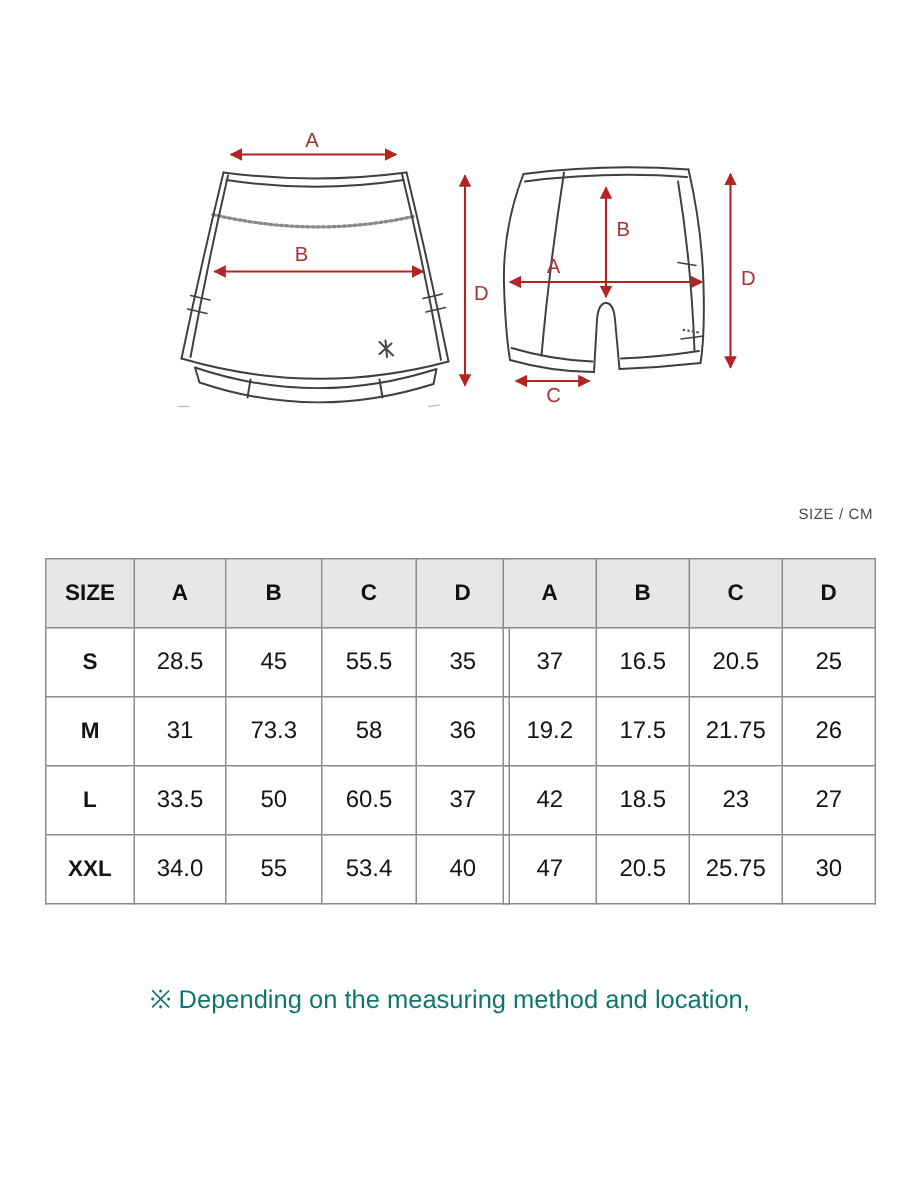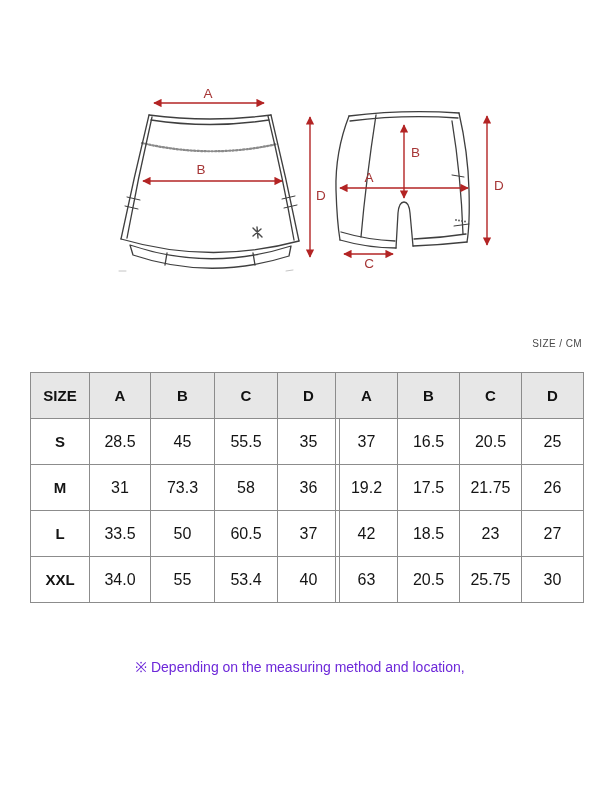--- a/index.html
+++ b/index.html
@@ -24,21 +24,21 @@
   .size-table th, .size-table td {
     border:1px solid #8c8c8c; height:45px; padding:0;
     font-weight:normal; vertical-align:middle;
   }
   .size-table th { background:#e7e7e7; font-weight:bold; font-size:15px; color:#111; }
   .size-table td.size-col { font-weight:bold; font-size:15px; }
   .table-skirt { left:30px; width:309px;border-radius:32px; }
   .table-shorts { left:335px; width:248px; }
   .footnote {
     position:absolute; top:656px; left:0; width:600px;
-    text-align:center; font-size:14px; color:#6d28d9; line-height:22px;
+    text-align:center; font-size:17px; color:#0f766e; line-height:22px;
   }
 </style>
 </head>
 <body>
 
 <div class="canvas">
 
   <svg class="diagram-svg" width="600" height="330" viewBox="0 0 600 330">
     <defs>
       <marker id="ah" viewBox="0 0 10 10" refX="9" refY="5" markerWidth="6" markerHeight="6" orient="auto-start-reverse">
@@ -182,21 +182,21 @@
           <td>21.75</td>
           <td>26</td>
         </tr>
         <tr>
           <td>42</td>
           <td>18.5</td>
           <td>23</td>
           <td>27</td>
         </tr>
         <tr>
-          <td>63</td>
+          <td>47</td>
           <td>20.5</td>
           <td>25.75</td>
           <td>30</td>
         </tr>
       </tbody>
     </table>
 
   <div class="footnote">
     <div>※ Depending on the measuring method and location,</div>
   </div>

